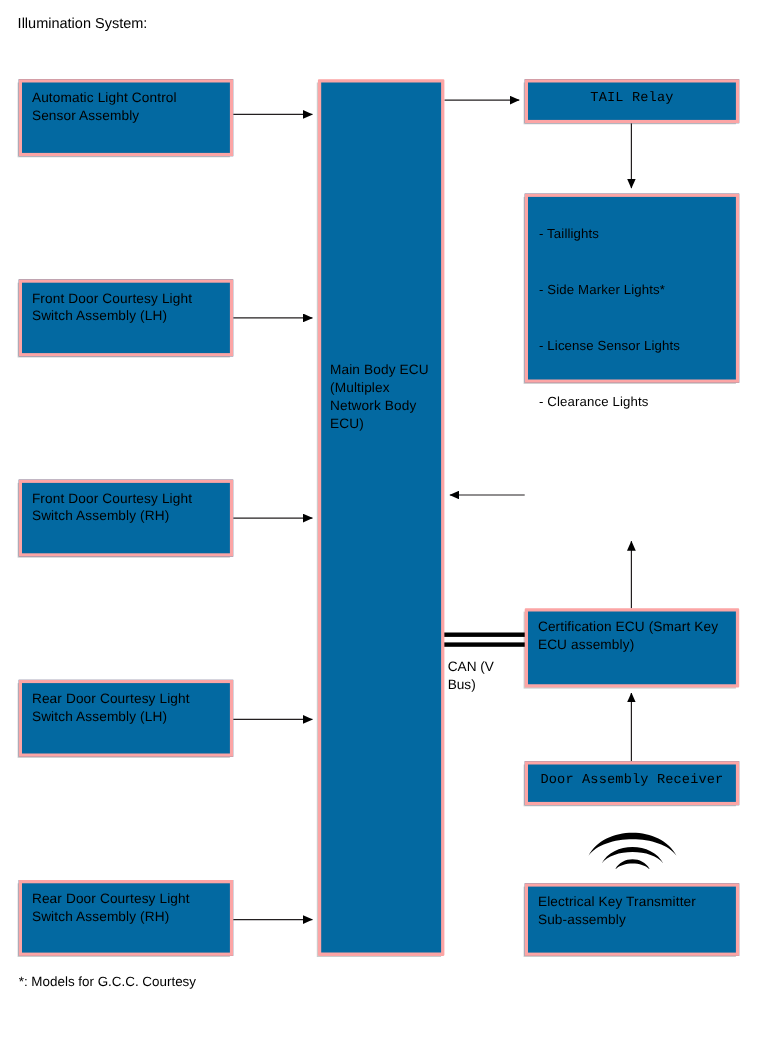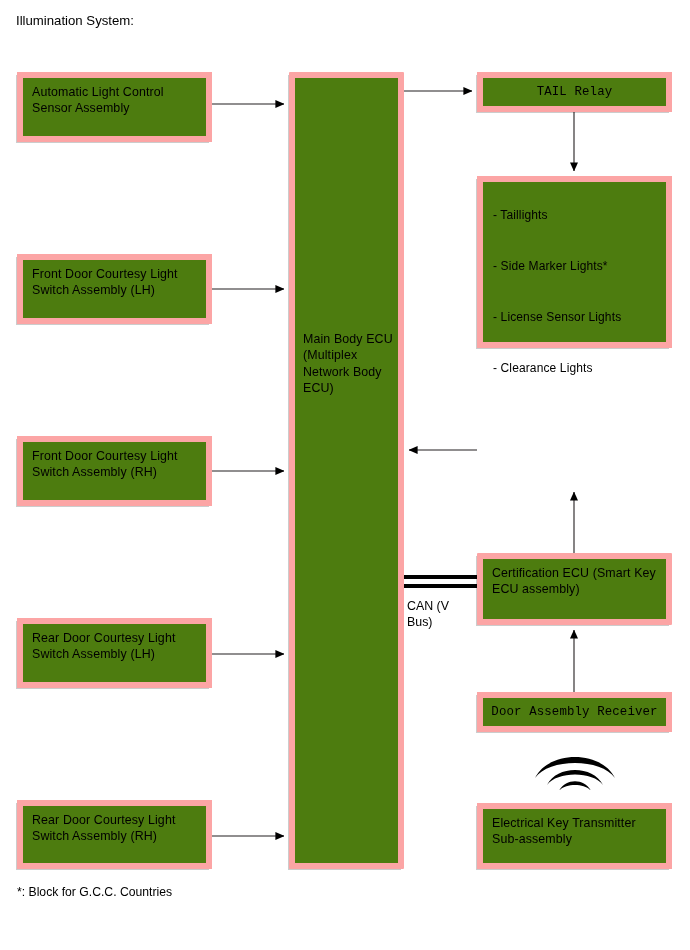--- a/index.html
+++ b/index.html
@@ -29,22 +29,22 @@
     left: 0;
     top: 0;
     width: 690px;
     height: 950px;
     pointer-events: none;
   }
 
   .node {
     position: absolute;
     box-sizing: border-box;
-    background: #4d7c0f;
-    border: 6px solid #fca5a5;
+    background: #0369a1;
+    border: 3px solid #fca5a5;
     box-shadow: -2px 2px 0 -1px rgba(0,0,0,0.20);
   }
   .node.rounded {
     border-radius: 1px;
   }
 
   .node .label {
     position: absolute;
     left: 9px;
     top: 6px;
@@ -232,15 +232,15 @@
     <path d="M2,30 C16,2 68,2 82,30 C68,10 16,10 2,30 z" fill="#000000"></path>
     <path d="M14,37 C24,17 60,17 70,37 C60,23 24,23 14,37 z" fill="#000000"></path>
     <path d="M26,43 C32,30 52,30 58,43 C52,35 32,35 26,43 z" fill="#000000"></path>
   </svg>
 
   <div class="node" style="left:477px; top:803px; width:195px; height:66px;">
     <div class="label">Electrical Key Transmitter
 Sub-assembly</div>
   </div>
 
-  <div class="footnote">*: Block for G.C.C. Countries</div>
+  <div class="footnote">*: Models for G.C.C. Courtesy</div>
 
 </div>
 
 </body></html>

